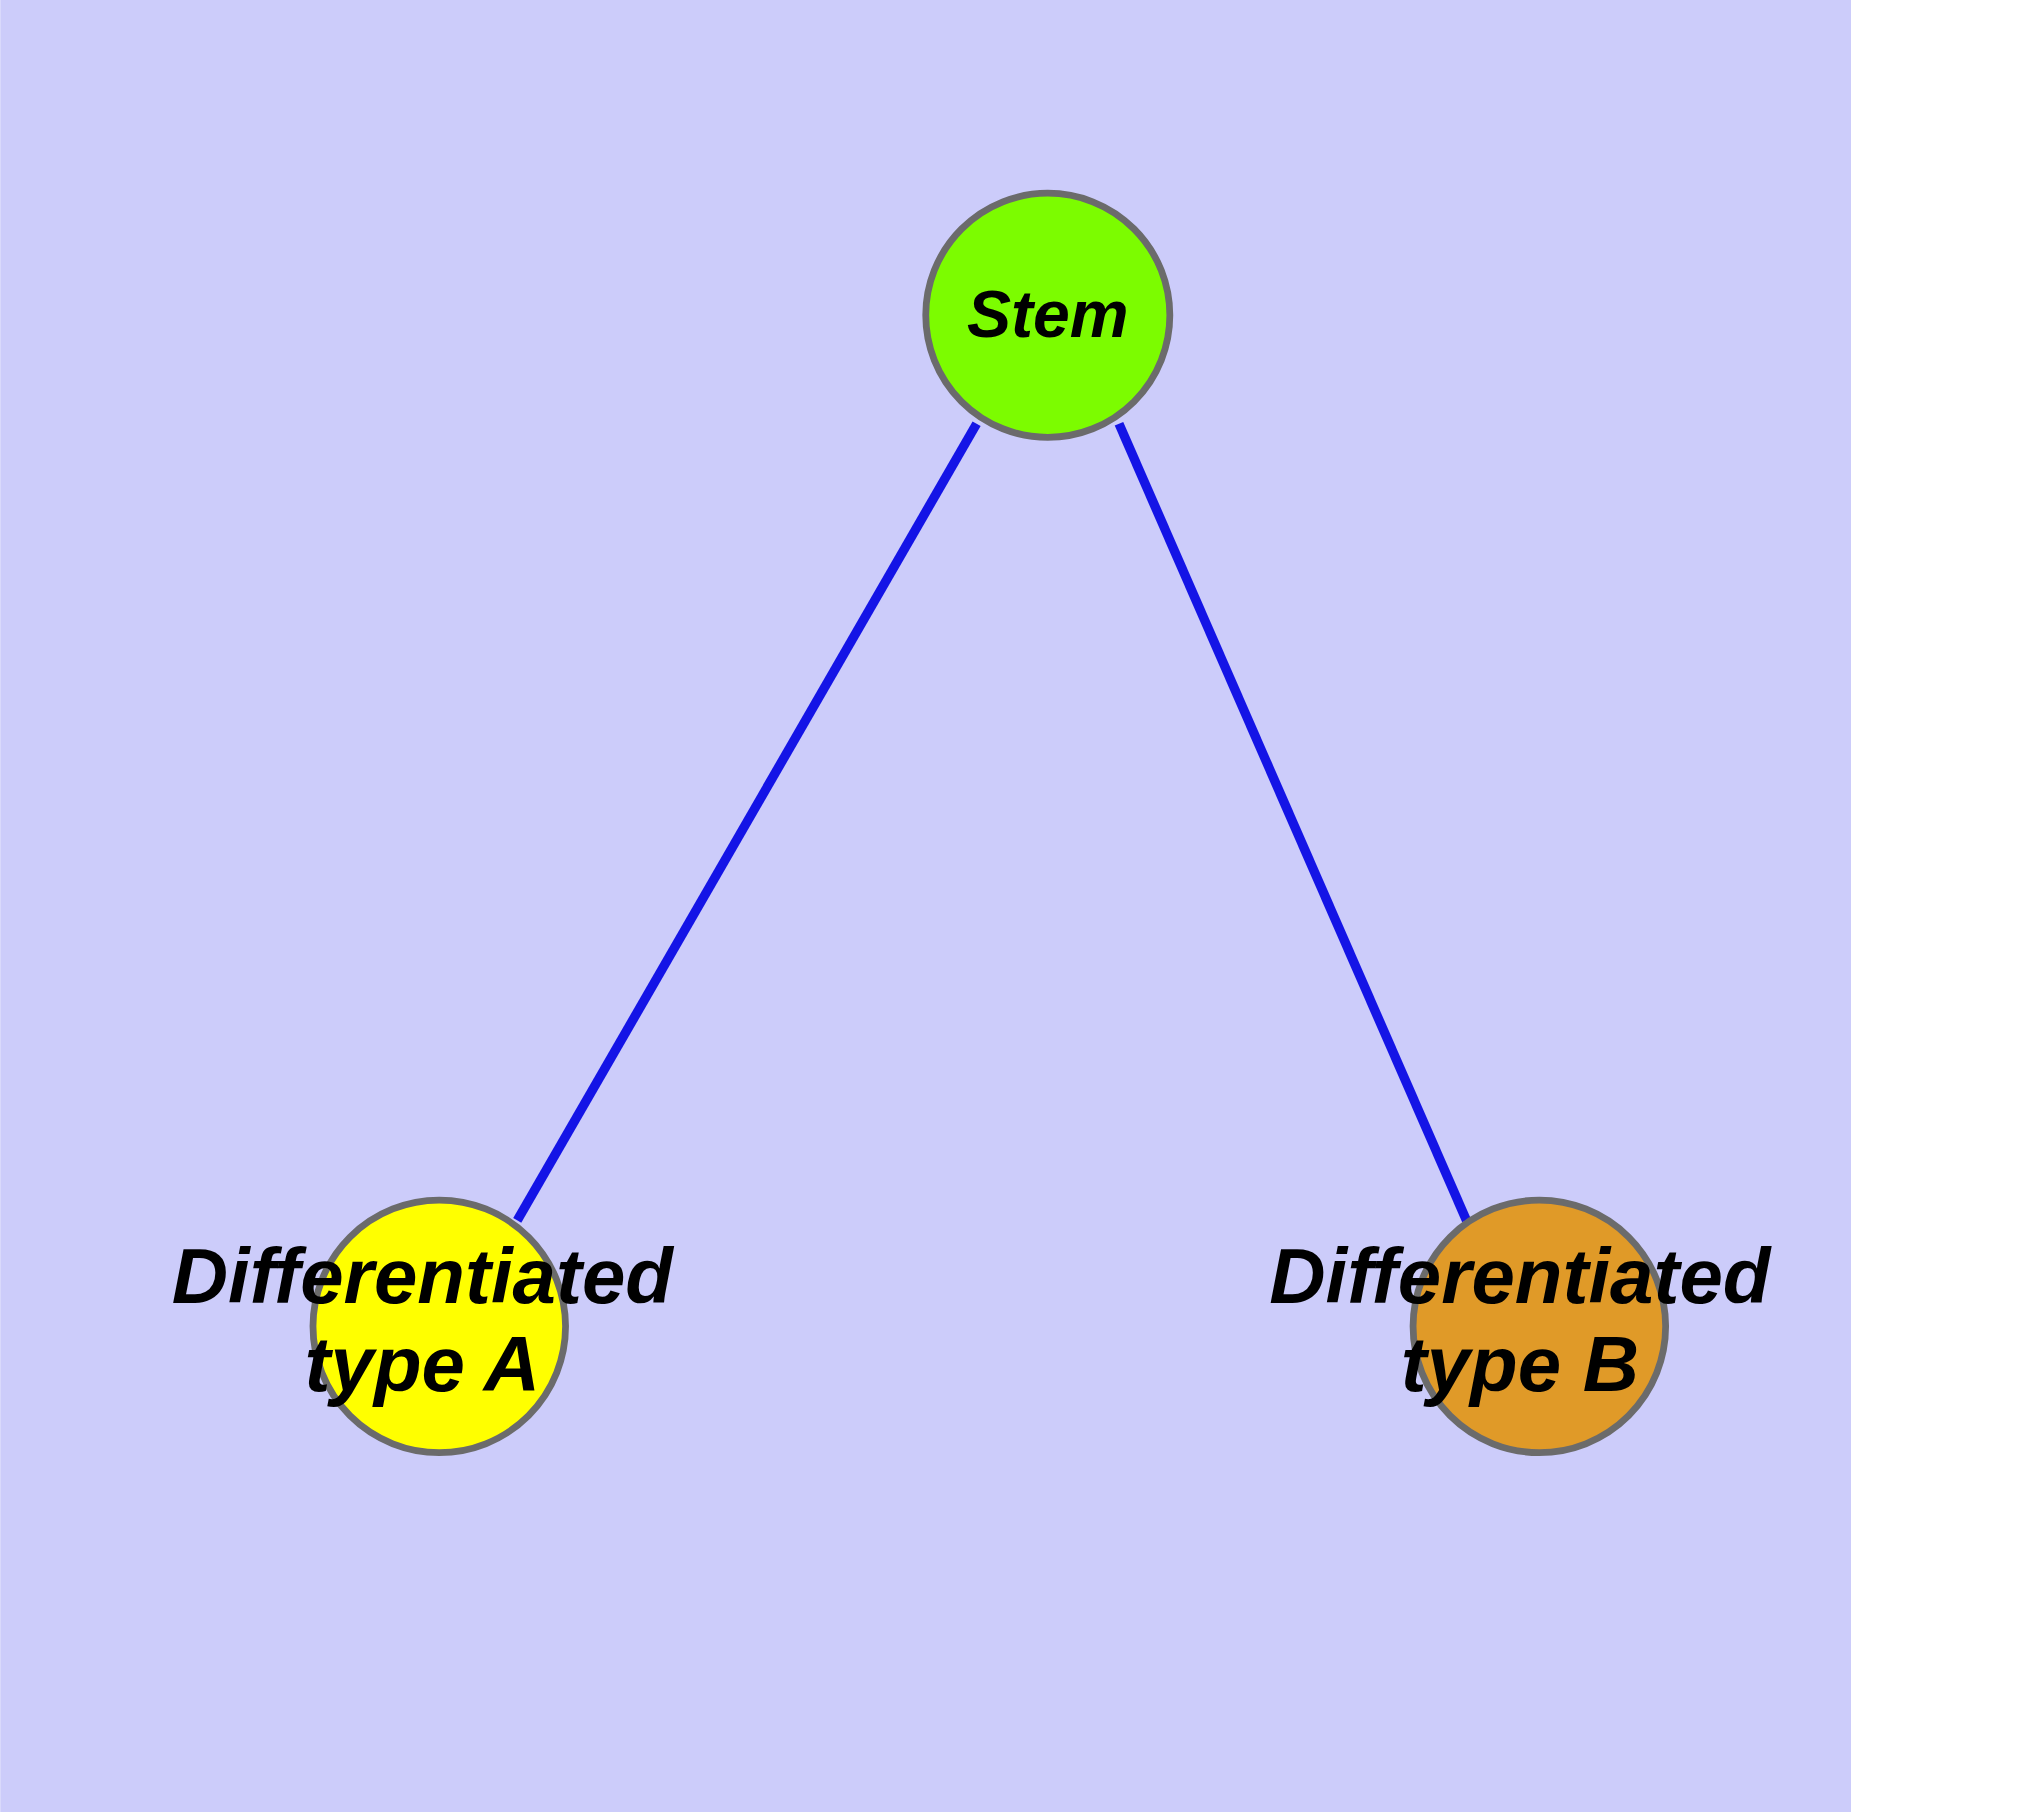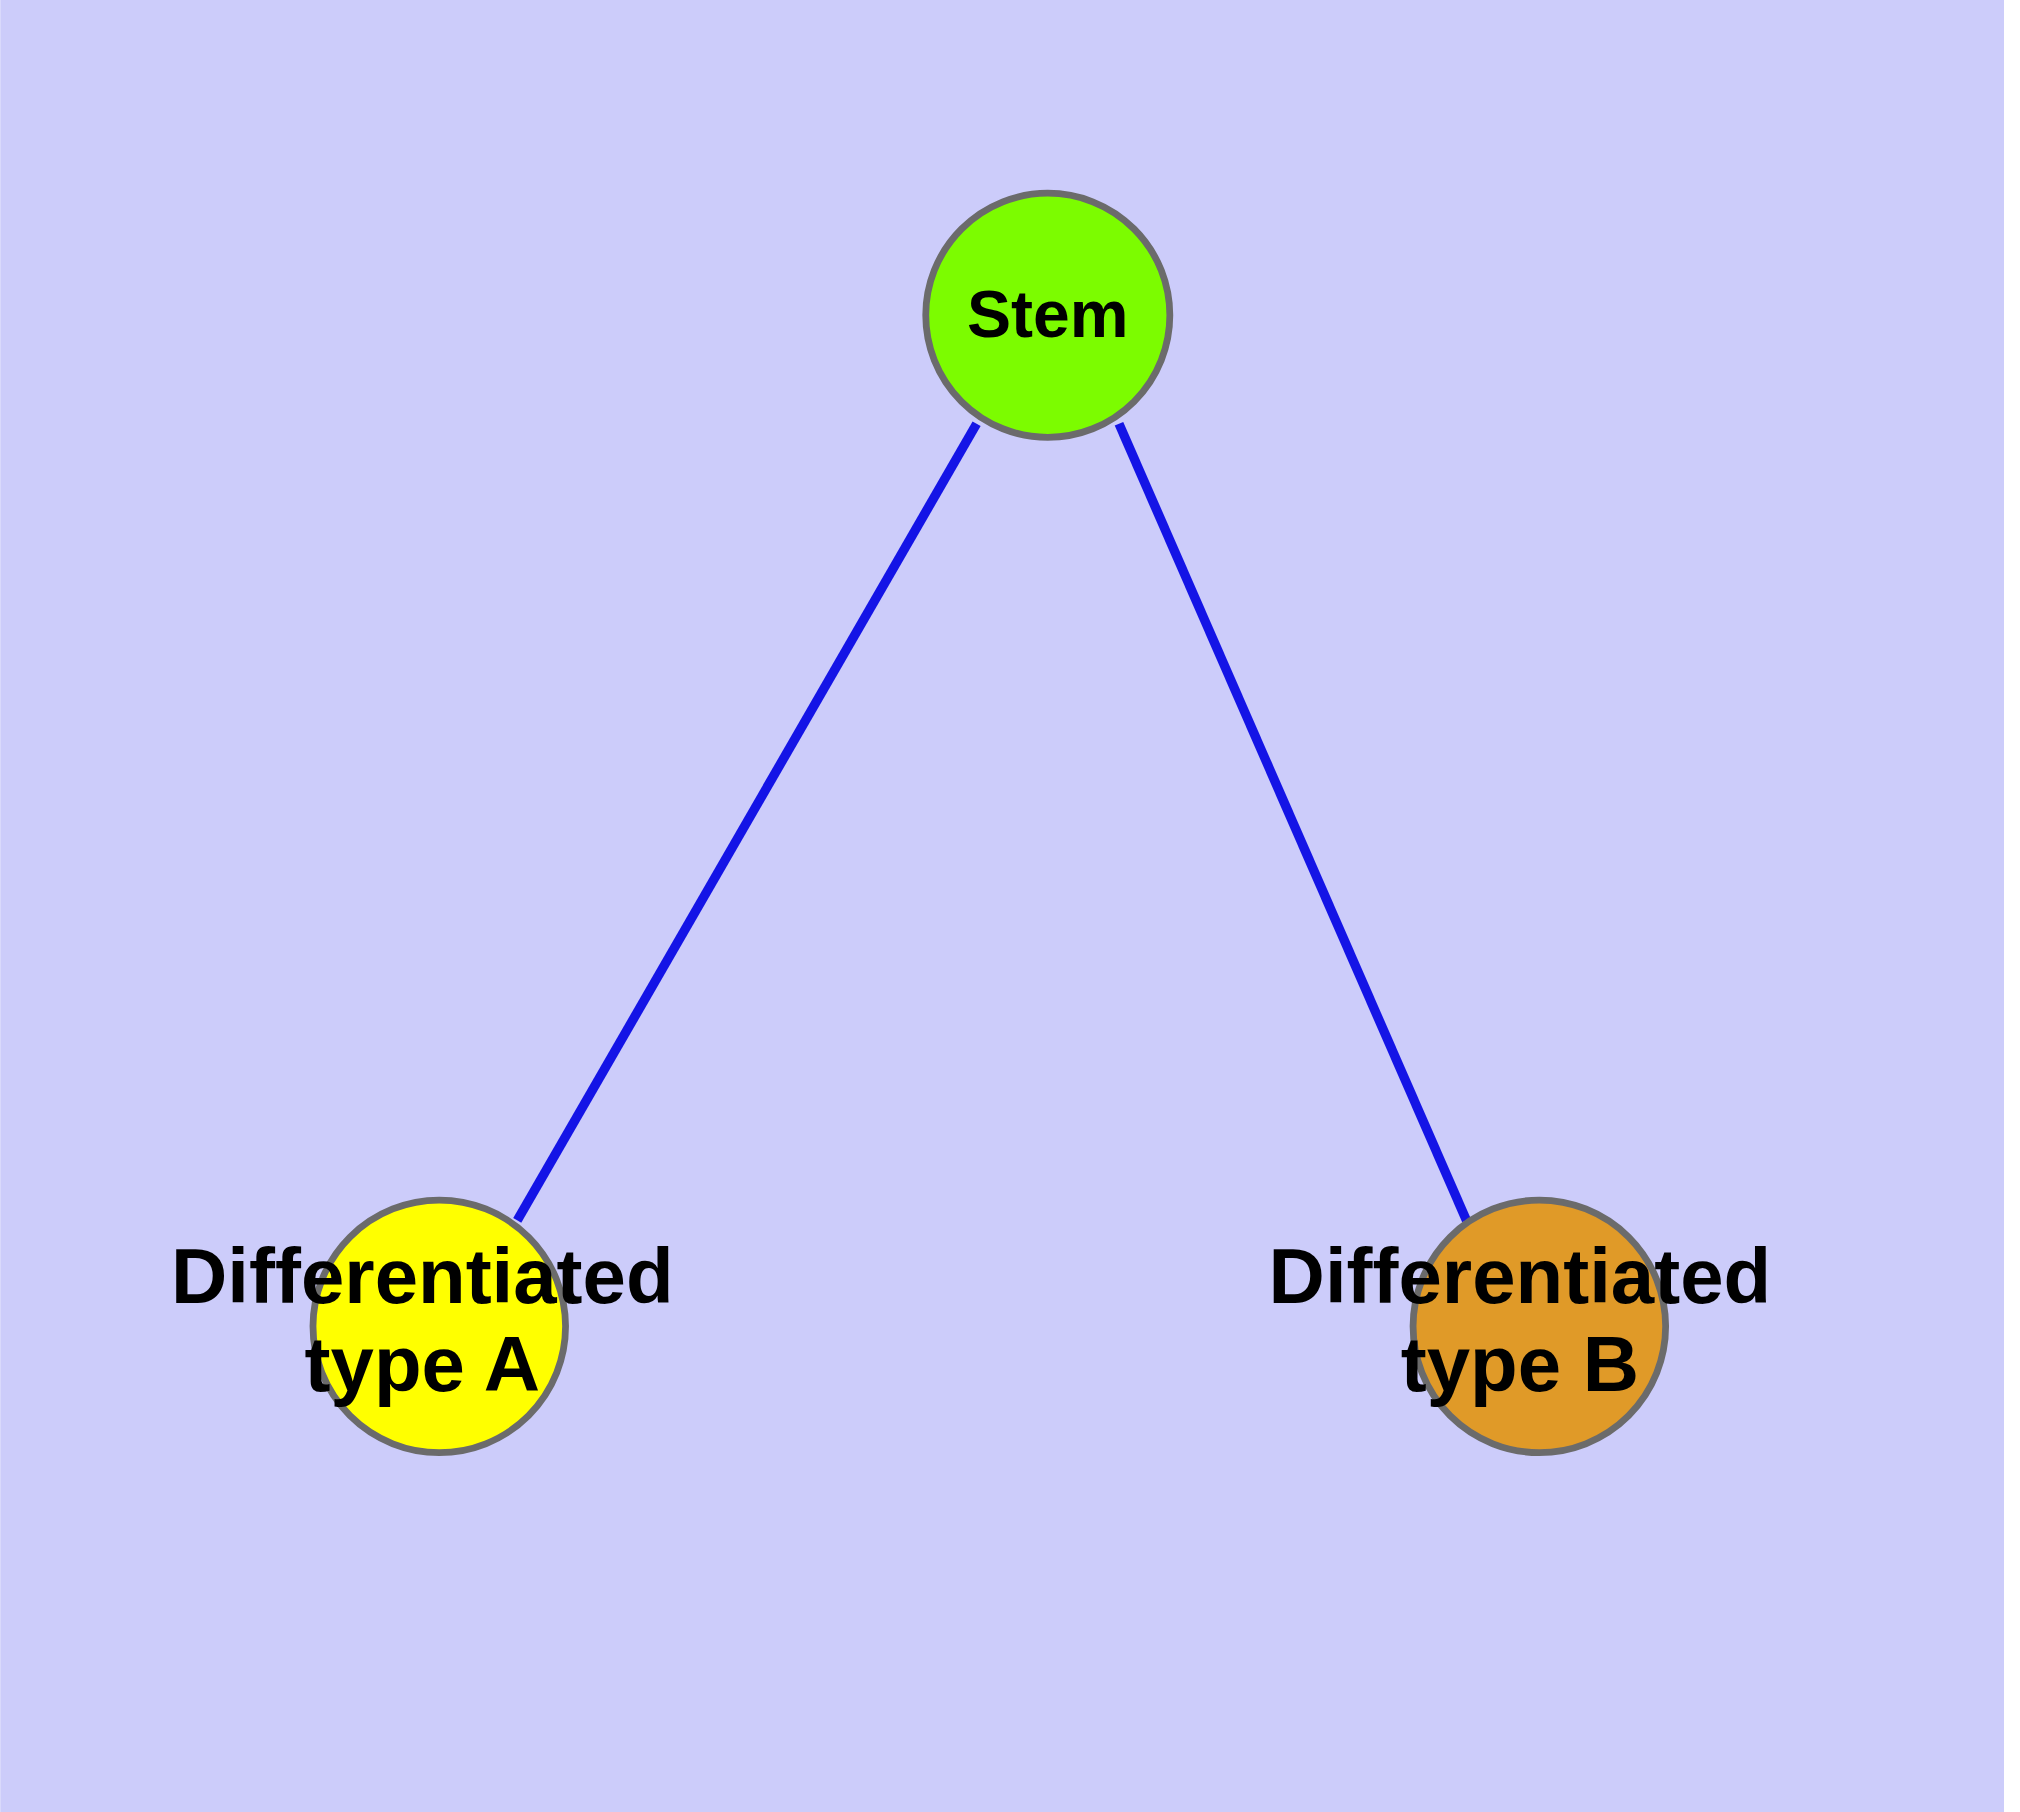--- a/index.html
+++ b/index.html
@@ -3,24 +3,25 @@
 <meta charset="utf-8">
 <title>Cell Lineage Diagram</title>
 <style>
   html, body {
     margin: 0;
     padding: 0;
     background: #ffffff;
   }
   #canvas {
     position: relative;
-    width: 2004px;
+    width: 1851px;
     height: 1812px;
     overflow: hidden;
     font-family: "Liberation Sans", sans-serif;
+    font-style: italic;
   }
   #graph-svg {
     position: absolute;
     top: 0;
     left: 0;
     width: 2021px;
     height: 1812px;
     display: block;
   }
   .node-label {

